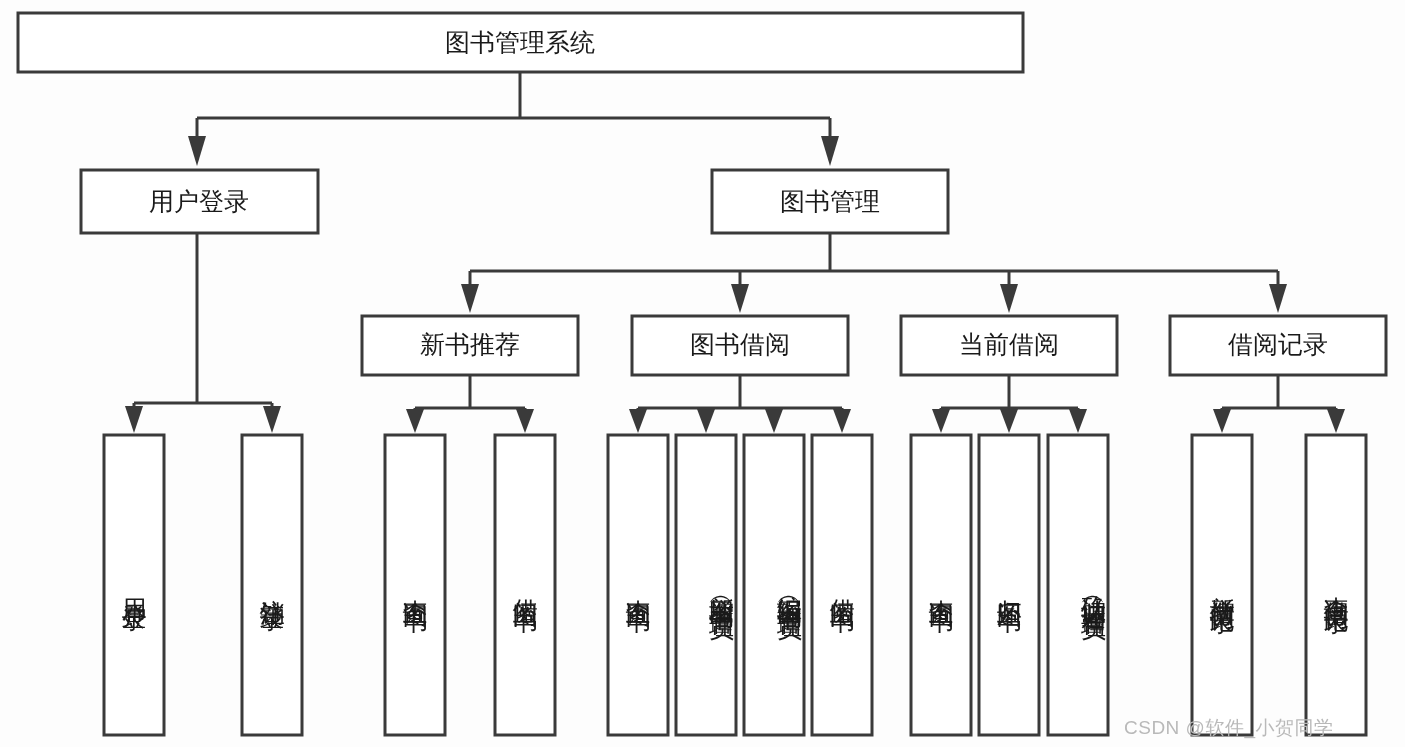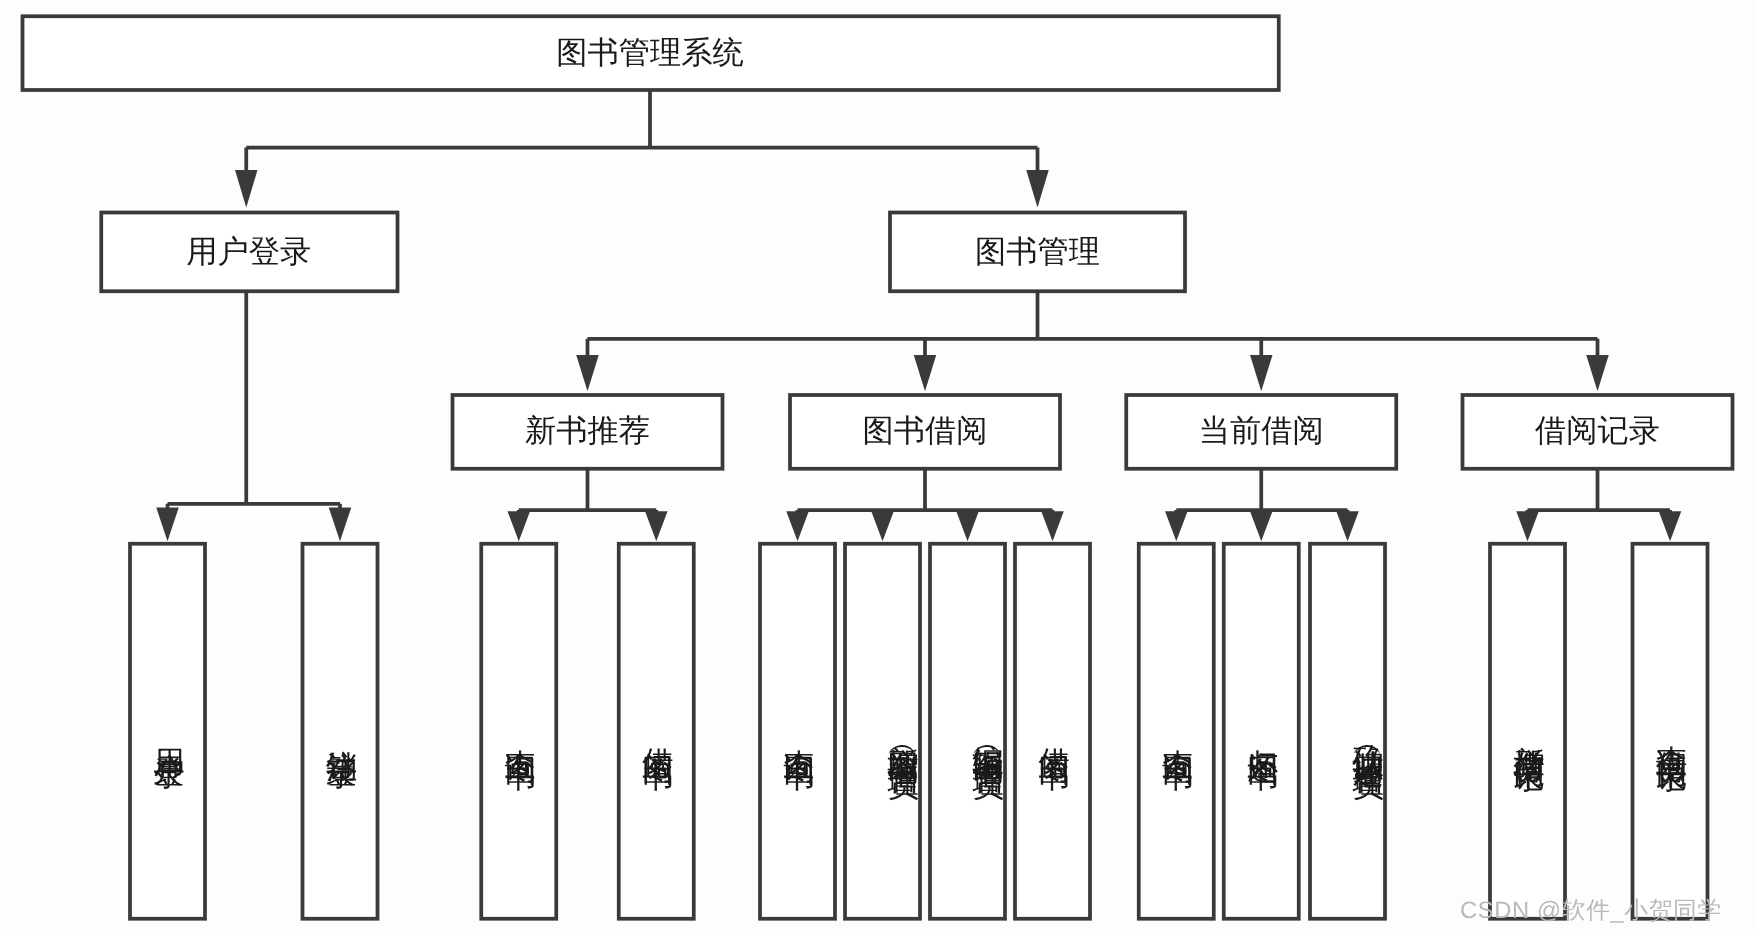--- a/index.html
+++ b/index.html
@@ -232,15 +232,15 @@
   <div class="leaf-label" style="left:744px; top:435px; width:60px; height:300px; align-items:flex-start; padding-top:8px; box-sizing:border-box;">编辑图书（管理员）</div>
   <div class="leaf-label" style="left:812px; top:435px; width:60px; height:300px;">借阅图书</div>
 
   <div class="leaf-label" style="left:911px; top:435px; width:60px; height:300px;">查询图书</div>
   <div class="leaf-label" style="left:979px; top:435px; width:60px; height:300px;">归还图书</div>
   <div class="leaf-label" style="left:1048px; top:435px; width:60px; height:300px; align-items:flex-start; padding-top:8px; box-sizing:border-box;">确认归还（管理员）</div>
 
   <div class="leaf-label" style="left:1192px; top:435px; width:60px; height:300px;">新增借阅记录</div>
   <div class="leaf-label" style="left:1306px; top:435px; width:60px; height:300px;">查询借阅记录</div>
 
-  <div class="watermark" style="left:1124px; top:715px;margin-left:44px;">CSDN @软件_小贺同学</div>
+  <div class="watermark" style="left:1124px; top:715px;">CSDN @软件_小贺同学</div>
 
 </div>
 
 </body></html>

